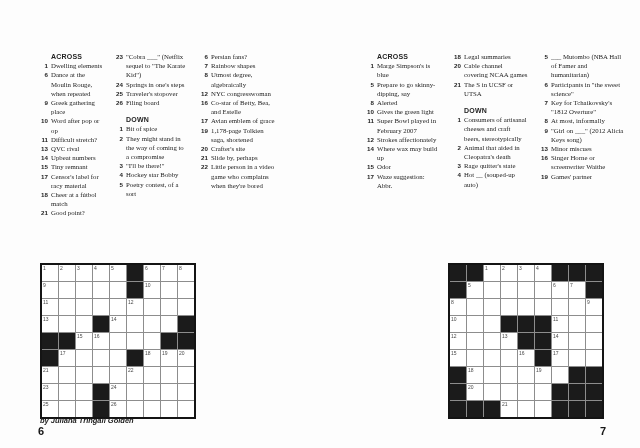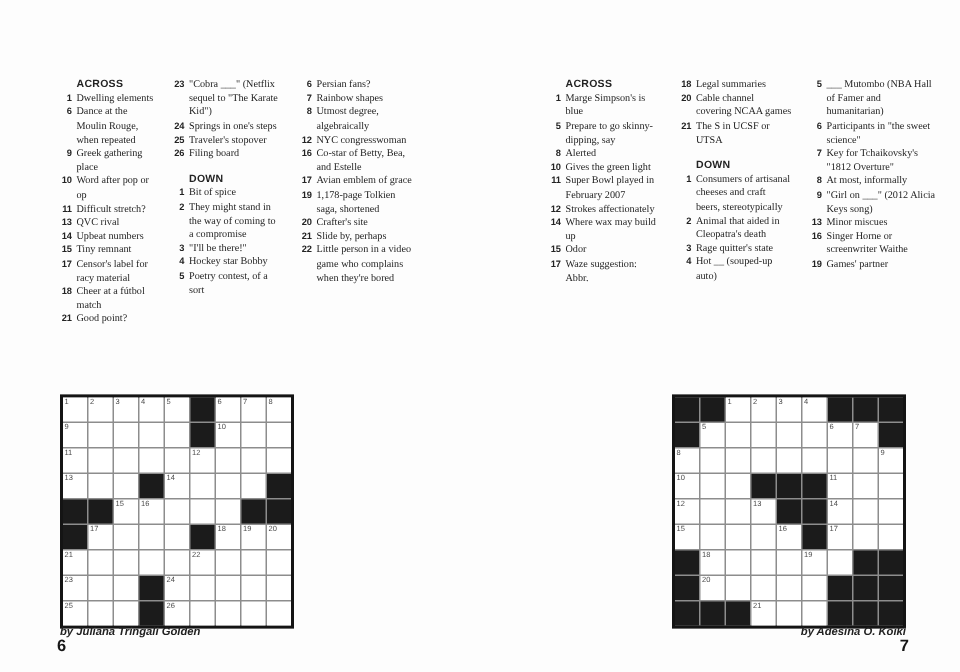--- a/index.html
+++ b/index.html
@@ -541,17 +541,16 @@
         <div class="cell black"></div>
         <div class="cell">
           <span class="cellnum">21</span>
         </div>
         <div class="cell"></div>
         <div class="cell"></div>
         <div class="cell black"></div>
         <div class="cell black"></div>
         <div class="cell black"></div>
       </div>
-    <div class="byline">by Adesina O. Koiki</div>
     <div class="pagenum">7</div>
   </section>
 
 </div>
 
 </body></html>

